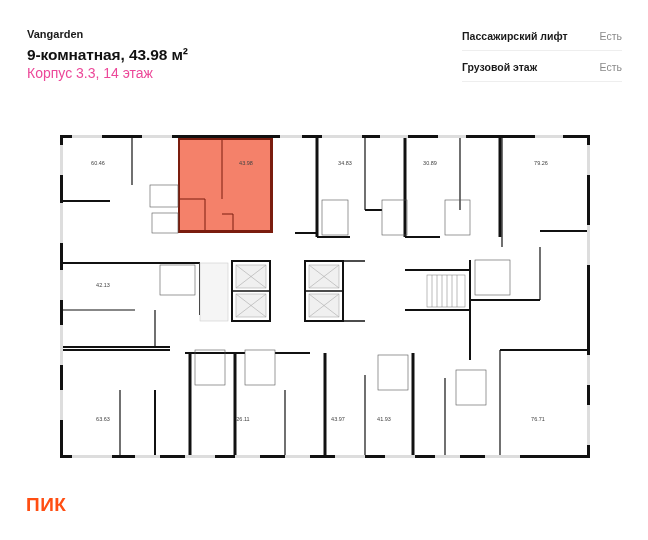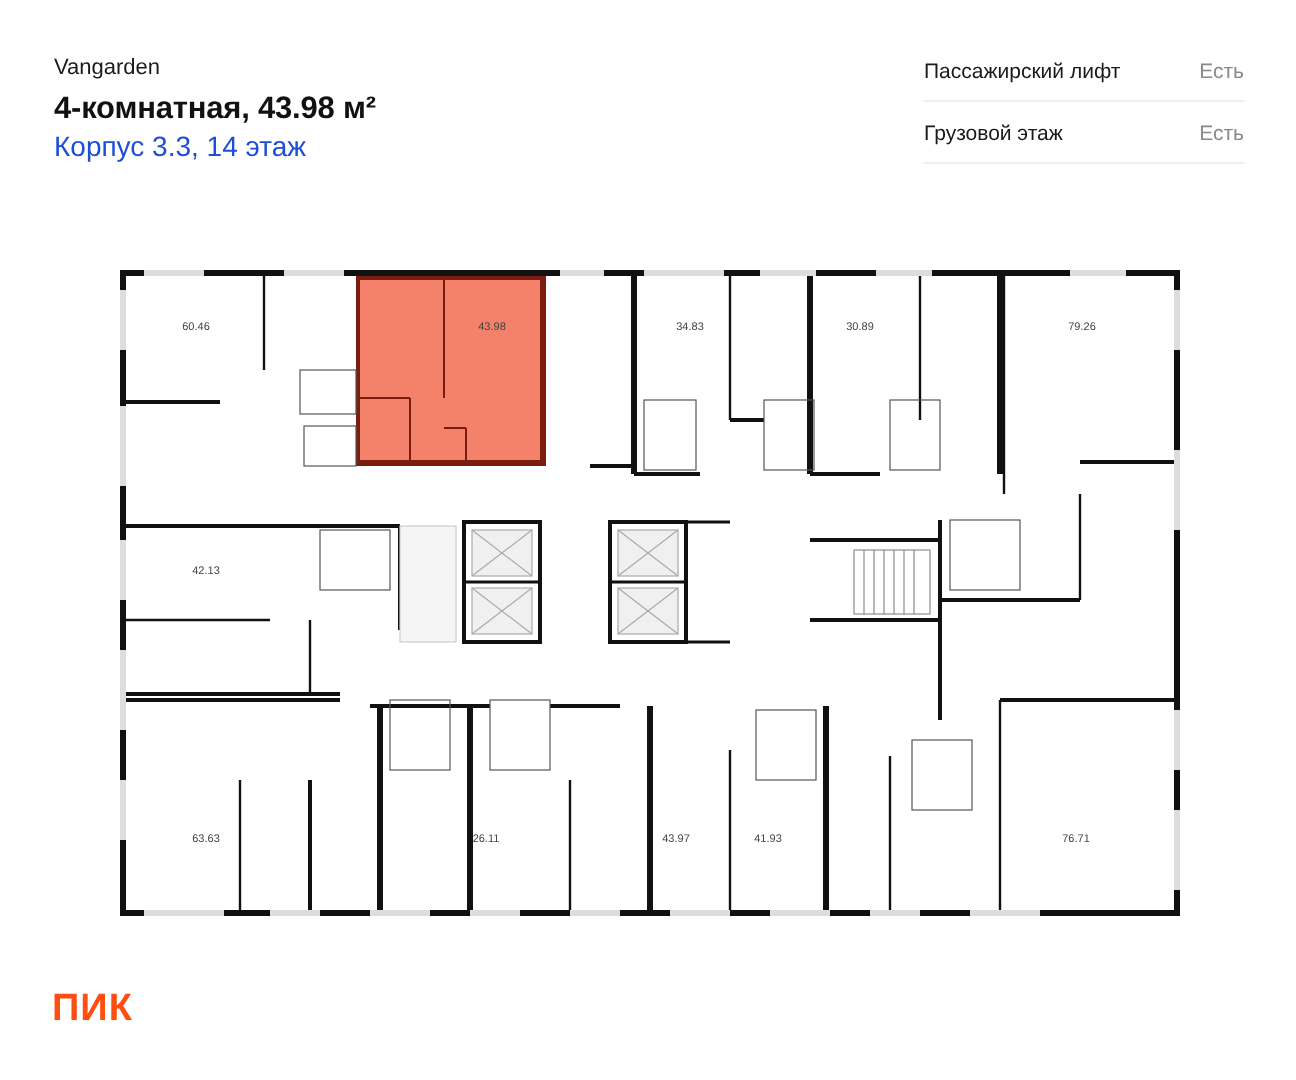--- a/index.html
+++ b/index.html
@@ -1,33 +1,33 @@
 <!DOCTYPE html>
 <html><head>
 <meta charset="utf-8">
 <style>
   html, body { margin: 0; padding: 0; background: #ffffff; }
   body { width: 648px; height: 540px; position: relative; overflow: hidden; font-family: "Liberation Sans", sans-serif; color: #111; }
-  .brand { position: absolute; left: 27px; top: 28px; font-size: 11px; font-weight: 400; color: #1a1a1a; }
+  .brand { position: absolute; left: 27px; top: 28px; font-size: 11px; font-weight: 700; color: #1a1a1a; }
   .title { position: absolute; left: 27px; top: 46px; font-size: 15.5px; font-weight: 600; color: #111; letter-spacing: -0.1px; }
-  .subtitle { position: absolute; left: 27px; top: 65px; font-size: 14px; color: #1d4ed8; }
+  .subtitle { position: absolute; left: 27px; top: 65px; font-size: 14px; color: #ec4899; }
   .features { position: absolute; left: 462px; top: 22px; width: 160px; }
   .feature-row { display: flex; justify-content: space-between; align-items: center; height: 28px; border-bottom: 1px solid #eeeeee; font-size: 10.5px; }
   .feature-row + .feature-row { margin-top: 2px; }
-  .feature-label { font-weight: 400; color: #1a1a1a; }
+  .feature-label { font-weight: 700; color: #1a1a1a; }
   .feature-value { color: #8a8a8a; }
   .plan { position: absolute; left: 60px; top: 125px; width: 530px; height: 345px; }
   .logo { position: absolute; left: 26px; top: 494px; font-size: 19px; font-weight: 700; color: #ff4e12; letter-spacing: 0.5px; }
   .area-label { font-family: "Liberation Sans", sans-serif; font-size: 5.5px; fill: #444; }
 </style>
 </head>
 <body>
 
 <div class="brand">Vangarden</div>
-<div class="title">4-комнатная, 43.98 м²</div>
+<div class="title">9-комнатная, 43.98 м²</div>
 <div class="subtitle">Корпус 3.3, 14 этаж</div>
 
 <div class="features">
   <div class="feature-row">
     <span class="feature-label">Пассажирский лифт</span>
     <span class="feature-value">Есть</span>
   </div>
   <div class="feature-row">
     <span class="feature-label">Грузовой этаж</span>
     <span class="feature-value">Есть</span>

